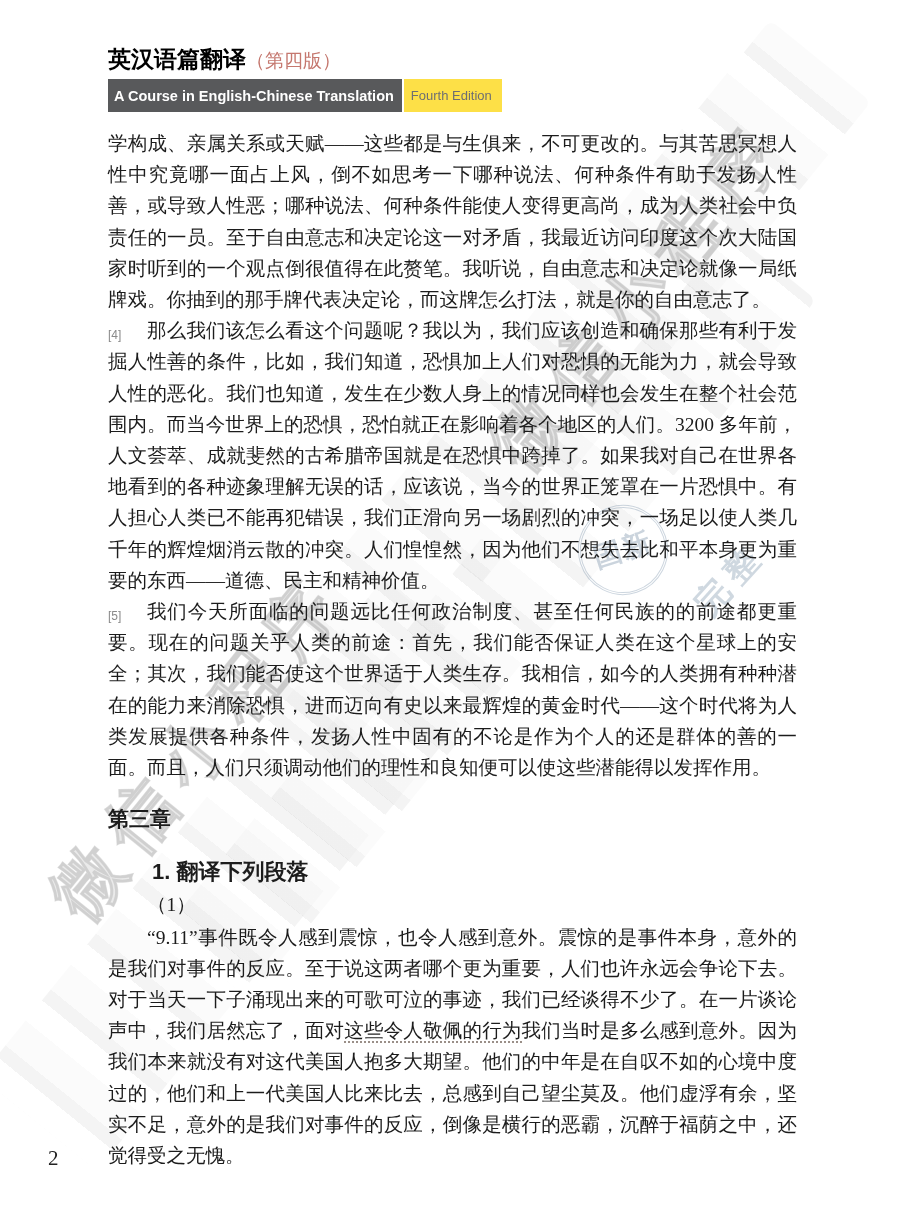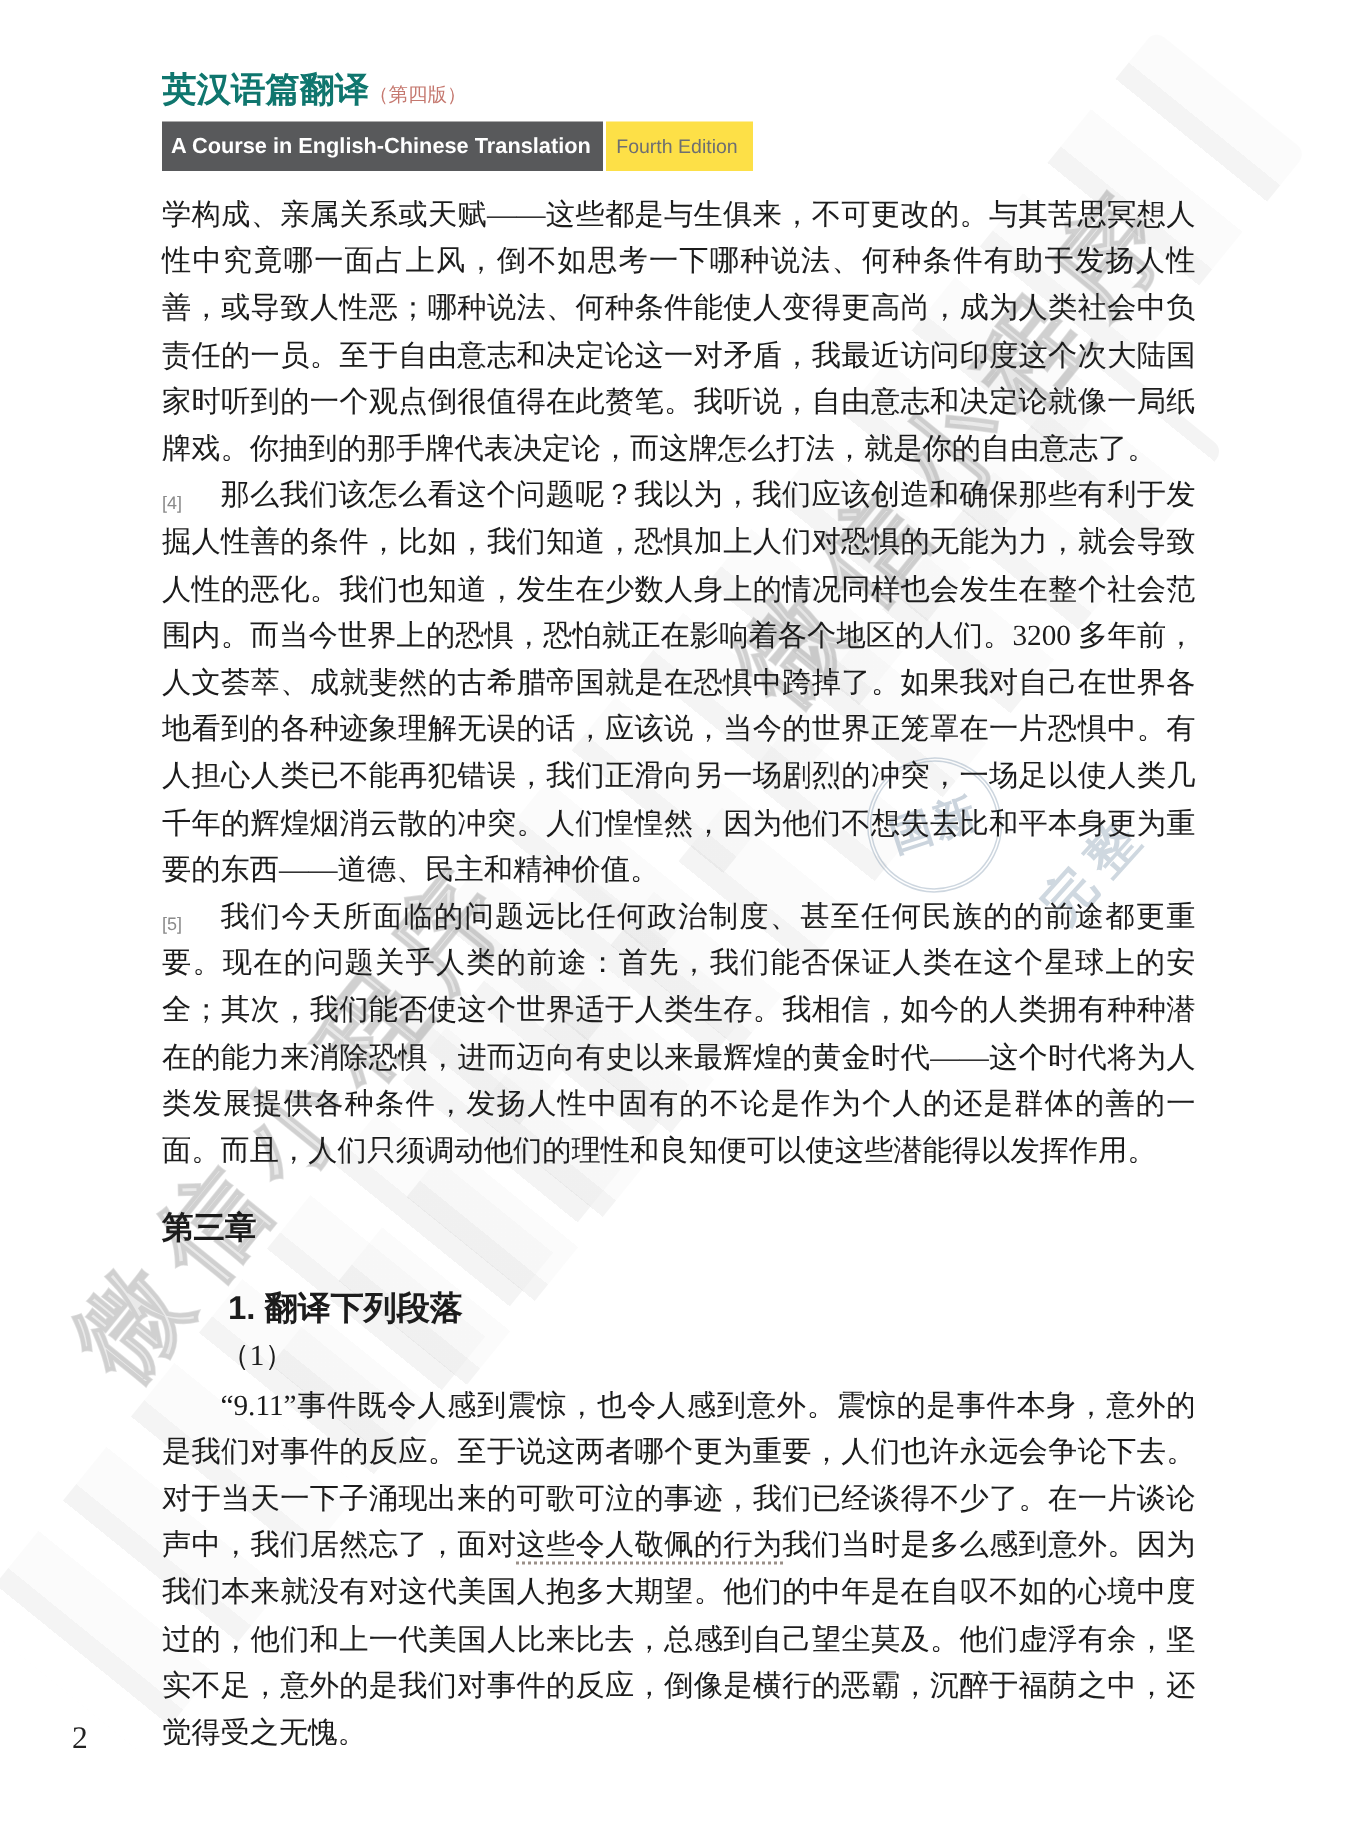--- a/index.html
+++ b/index.html
@@ -55,22 +55,22 @@
     color:rgba(130,152,174,0.38);
     transform:rotate(-48deg);
     letter-spacing:8px;white-space:nowrap;
   }
   
   .header{position:absolute;left:108px;top:46px;z-index:2;}
   .hd-title{
     font-family:"Liberation Sans","DejaVu Sans",sans-serif;
     font-size:23px;font-weight:bold;line-height:26px;
   }
-  .hd-title .cn{color:#0f766e;}
-  .hd-title .ed{color:#c5786f;font-weight:normal;font-size:13px;}
+  .hd-title .cn{color:#000000;}
+  .hd-title .ed{color:#c5786f;font-weight:normal;font-size:19px;}
   .hd-banner{margin-top:5px;display:flex;align-items:stretch;height:33px;
     font-family:"Liberation Sans","DejaVu Sans",sans-serif;}
   .hd-banner .dark{
     background:#58595b;color:#ffffff;font-weight:bold;font-size:14.5px;
     display:flex;align-items:center;padding:0 8px 0 6px;white-space:nowrap;
   }
   .hd-banner .light{
     background:#fde047;color:#6e6f71;font-size:13px;
     display:flex;align-items:center;padding:0 10px 0 7px;margin-left:2px;white-space:nowrap;
   }

